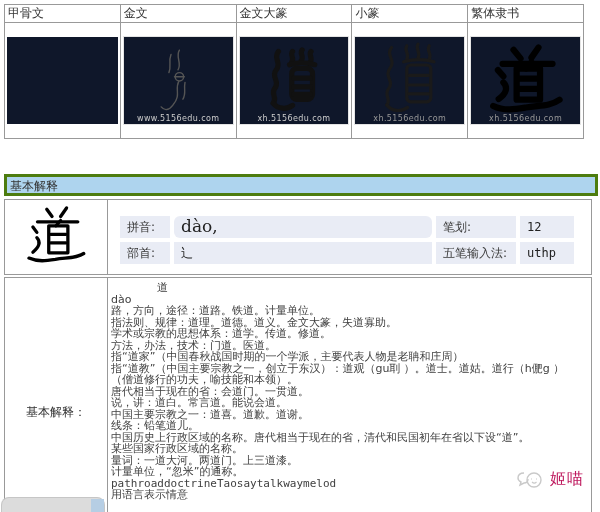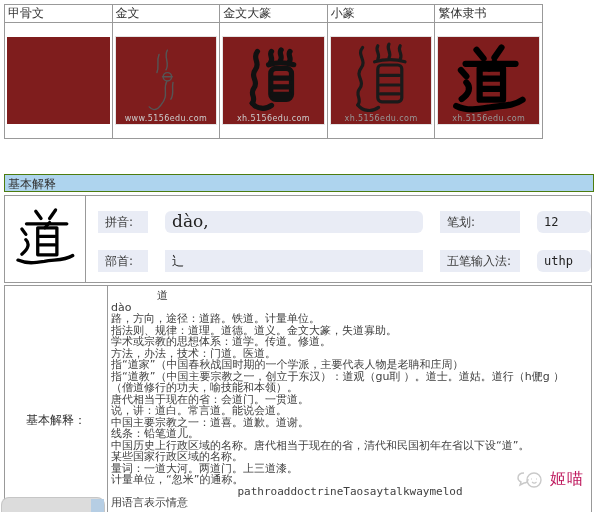--- a/index.html
+++ b/index.html
@@ -5,58 +5,58 @@
   html,body{margin:0;padding:0;}
   body{
     width:600px;height:512px;overflow:hidden;position:relative;
     background:#fff;color:#333;
     font-family:"DejaVu Sans","Liberation Sans",sans-serif;
   }
   .page{padding:4px 5px 0 4px;}
 
   
   table{border-collapse:collapse;}
-  .script-table{width:539px;table-layout:fixed;margin-bottom:35px;}
+  .script-table{width:580px;table-layout:fixed;margin-bottom:35px;}
   .script-table td{border:1px solid #999;}
   .script-table .hd{height:15px;font-size:12px;padding:0 3px;color:#333;vertical-align:middle;}
   .script-table .imgcell{height:91px;padding:1px;vertical-align:middle;}
   .img-box{position:relative;height:87px;margin:12px 1px;border:1px solid #e4e4e4;
-           display:flex;align-items:center;justify-content:flex-start;background:#7f1d1d;}
+           display:flex;align-items:center;justify-content:flex-start;background:#0f172a;}
   .img-box.empty{border:none;}
   .wm{position:absolute;bottom:1px;left:0;width:100%;text-align:center;
       font-size:8px;letter-spacing:.4px;font-family:"DejaVu Sans",sans-serif;}
   .wm.light{color:#ccc;} .wm.dark{color:#979797;}
 
   
-  .section-bar{width:582px;border:1px solid #4d7c0f;background:#aed4ee;
+  .section-bar{width:582px;border:3px solid #4d7c0f;background:#aed4ee;
                font-size:12px;color:#333;padding:1px 3px 3px 3px;height:12px;margin-bottom:3px;}
 
   
   .info-table{width:588px;margin-bottom:2px;}
   .info-table td{border:1px solid #999;vertical-align:middle;}
   .char-cell{width:100px;text-align:center;height:72px;}
   .char-cell .sr{position:absolute;width:1px;height:1px;overflow:hidden;clip:rect(0 0 0 0);}
   .card-right{padding:15px 0 10px 12px;vertical-align:top;}
-  .fields-grid{display:grid;grid-template-columns:50px 258px 80px 54px;gap:17px;}
+  .fields-grid{display:grid;grid-template-columns:50px 258px 80px 54px;gap:4px;}
   .f-cell{background:#e9ecf5;font-size:12px;height:18px;line-height:18px;
           padding:2px 2px 2px 7px;white-space:nowrap;overflow:hidden;}
   .f-cell.lab{color:#3a3a3a;}
   .f-cell.val{font-family:"DejaVu Serif","Liberation Serif",serif;color:#222;}
   .f-cell.big{font-size:17px;line-height:17px;border-radius:6px;}
-  .f-cell.mono{font-family:"DejaVu Sans Mono","Liberation Mono",monospace;font-size:12px;border-radius:6px;}
+  .f-cell.mono{font-family:"DejaVu Sans Mono","Liberation Mono",monospace;font-size:12px;}
 
   
   .main-table{width:588px;}
   .main-table td{border:1px solid #999;}
   .left-label{width:100px;text-align:center;vertical-align:middle;font-size:12px;color:#333;}
   .text-cell{padding:4px 2px 0 3px;vertical-align:top;}
   .line{font-size:11px;line-height:11.5px;min-height:11.5px;color:#404040;
         white-space:nowrap;overflow:hidden;}
   .line.indent{padding-left:46px;}
-  .line.mono{font-family:"DejaVu Sans Mono","Liberation Mono",monospace;font-size:11px;text-align:center;}
+  .line.mono{font-family:"DejaVu Sans Mono","Liberation Mono",monospace;font-size:11px;}
 
   
   .glyph{display:block;margin:0 auto;}
   .glyph path,.glyph rect,.glyph line,.glyph circle{fill:none;stroke-linecap:round;stroke-linejoin:round;}
 
   
   .wm-overlay{position:absolute;top:469px;right:16px;display:flex;align-items:center;
               color:#be185d;font-size:16px;letter-spacing:1px;}
   .wm-overlay svg{margin-right:4px;}
   .mini-widget{position:absolute;left:1px;top:497px;width:102px;height:15px;

